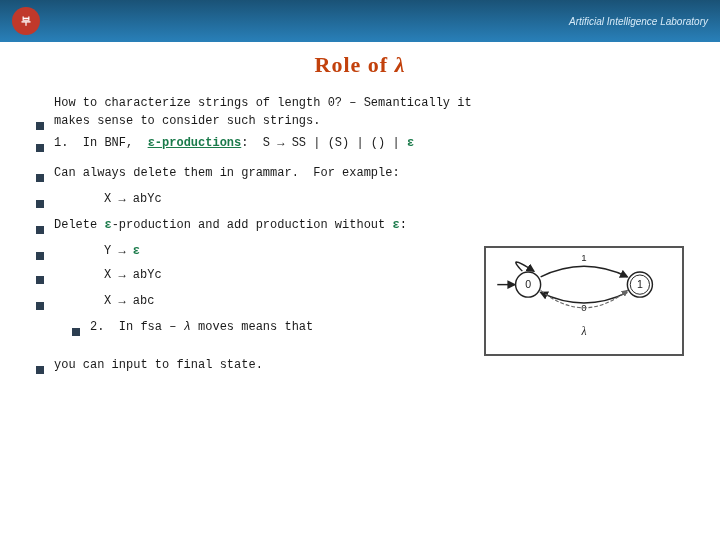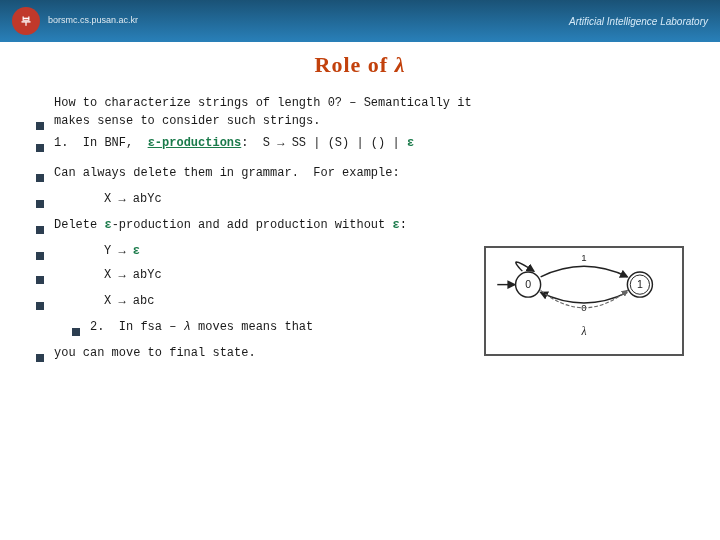--- a/index.html
+++ b/index.html
@@ -136,21 +136,20 @@
       margin-bottom: 4px;
     }
   </style>
 </head>
 <body>
 
 <div class="header-bar">
   <div class="header-left">
     <div class="header-logo-circle">부</div>
     <div class="header-title-text">
-      <div style="font-size:9px; opacity:0.85;">borsmc.cs.pusan.ac.kr</div>
     </div>
   </div>
   <div class="header-right-text">Artificial Intelligence Laboratory</div>
 </div>
 
 <div class="main-content">
 
   <div class="slide-title">
     Role of <span class="lambda-symbol">λ</span>
   </div>
@@ -210,32 +209,32 @@
         </div>
       </div>
 
       <div class="bullet-item" style="margin-bottom:8px;">
         <div class="bullet-square"></div>
         <div class="bullet-text indented-text">
           X → abc
         </div>
       </div>
 
-      <div class="bullet-item" style="margin-bottom:8px;padding-left:36px;">
+      <div class="bullet-item" style="margin-bottom:20px;padding-left:36px;">
         <div class="bullet-square"></div>
         <div class="bullet-text">
           2.&nbsp;&nbsp;In fsa – <span class="lambda-symbol">λ</span> moves means that
         </div>
       </div>
 
 
       <div class="bullet-item">
         <div class="bullet-square"></div>
         <div class="bullet-text">
-          you can move to final state.
+          you can input to final state.
         </div>
       </div>
 
     </div>
 
     <div class="diagram-box">
       <svg class="fsa-svg" viewBox="0 0 200 110" xmlns="http://www.w3.org/2000/svg">
 
         <line x1="10" y1="38" x2="28" y2="38" stroke="#222" stroke-width="1.5" marker-end="url(#arrowhead)"></line>
 

